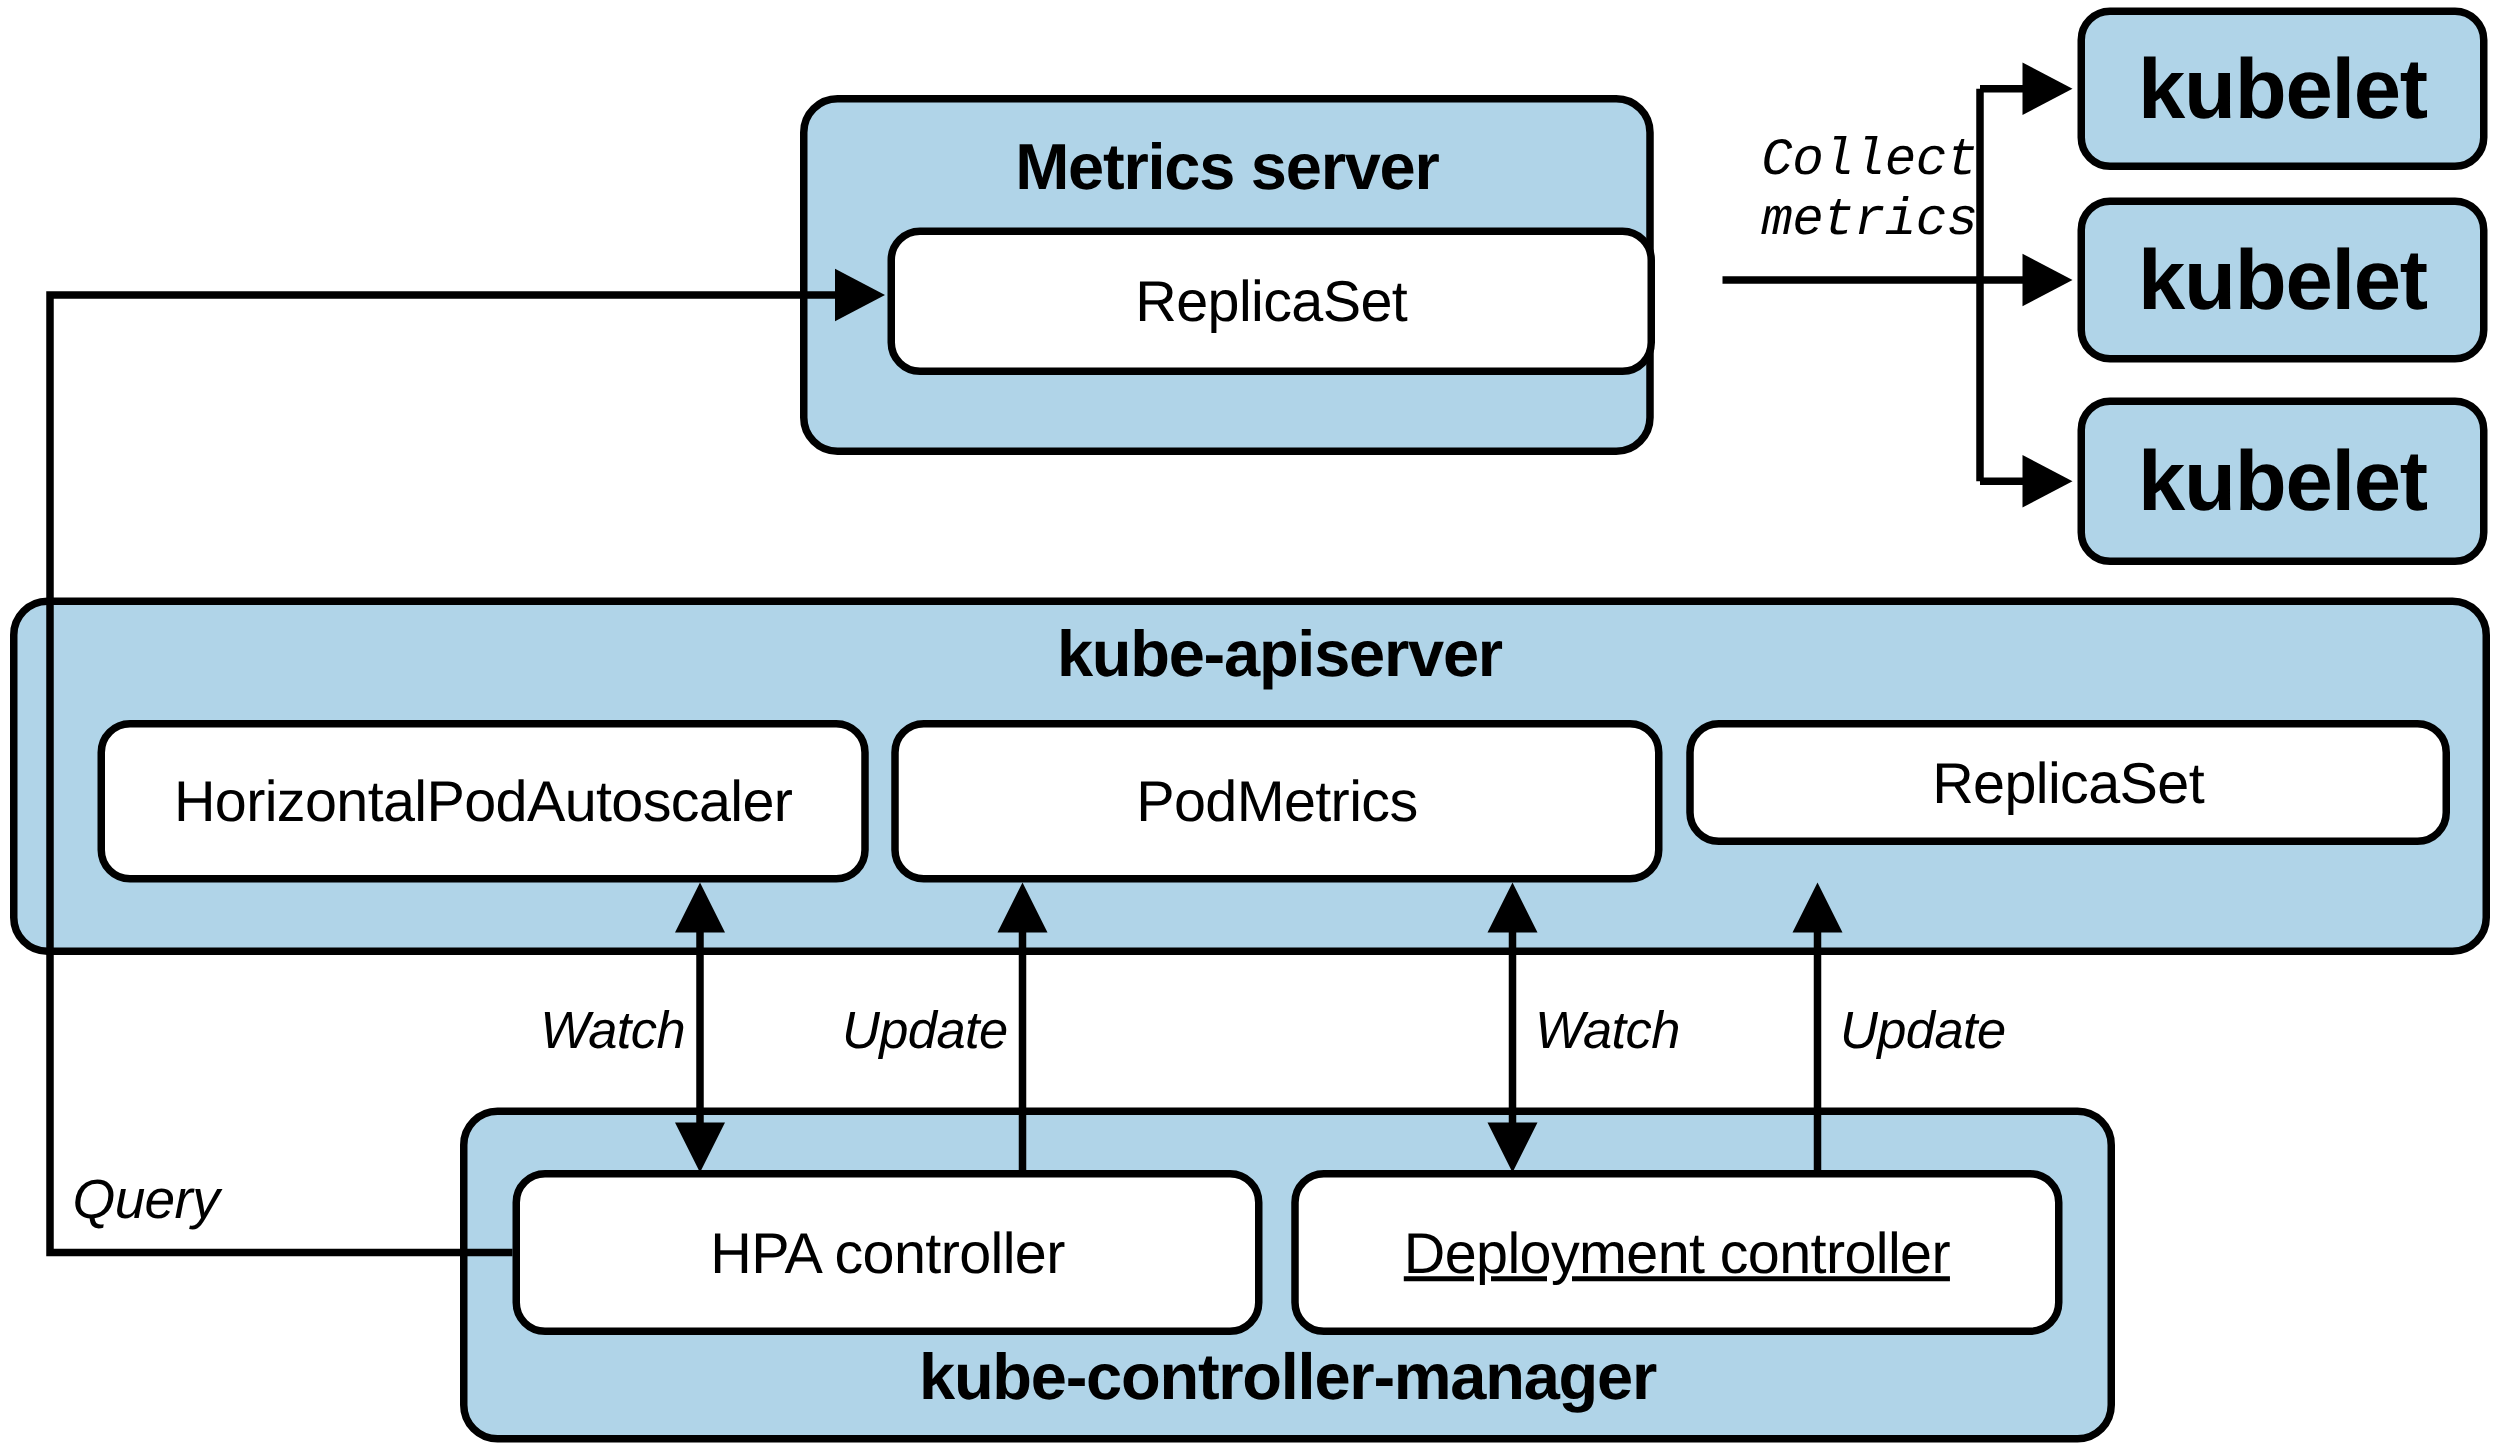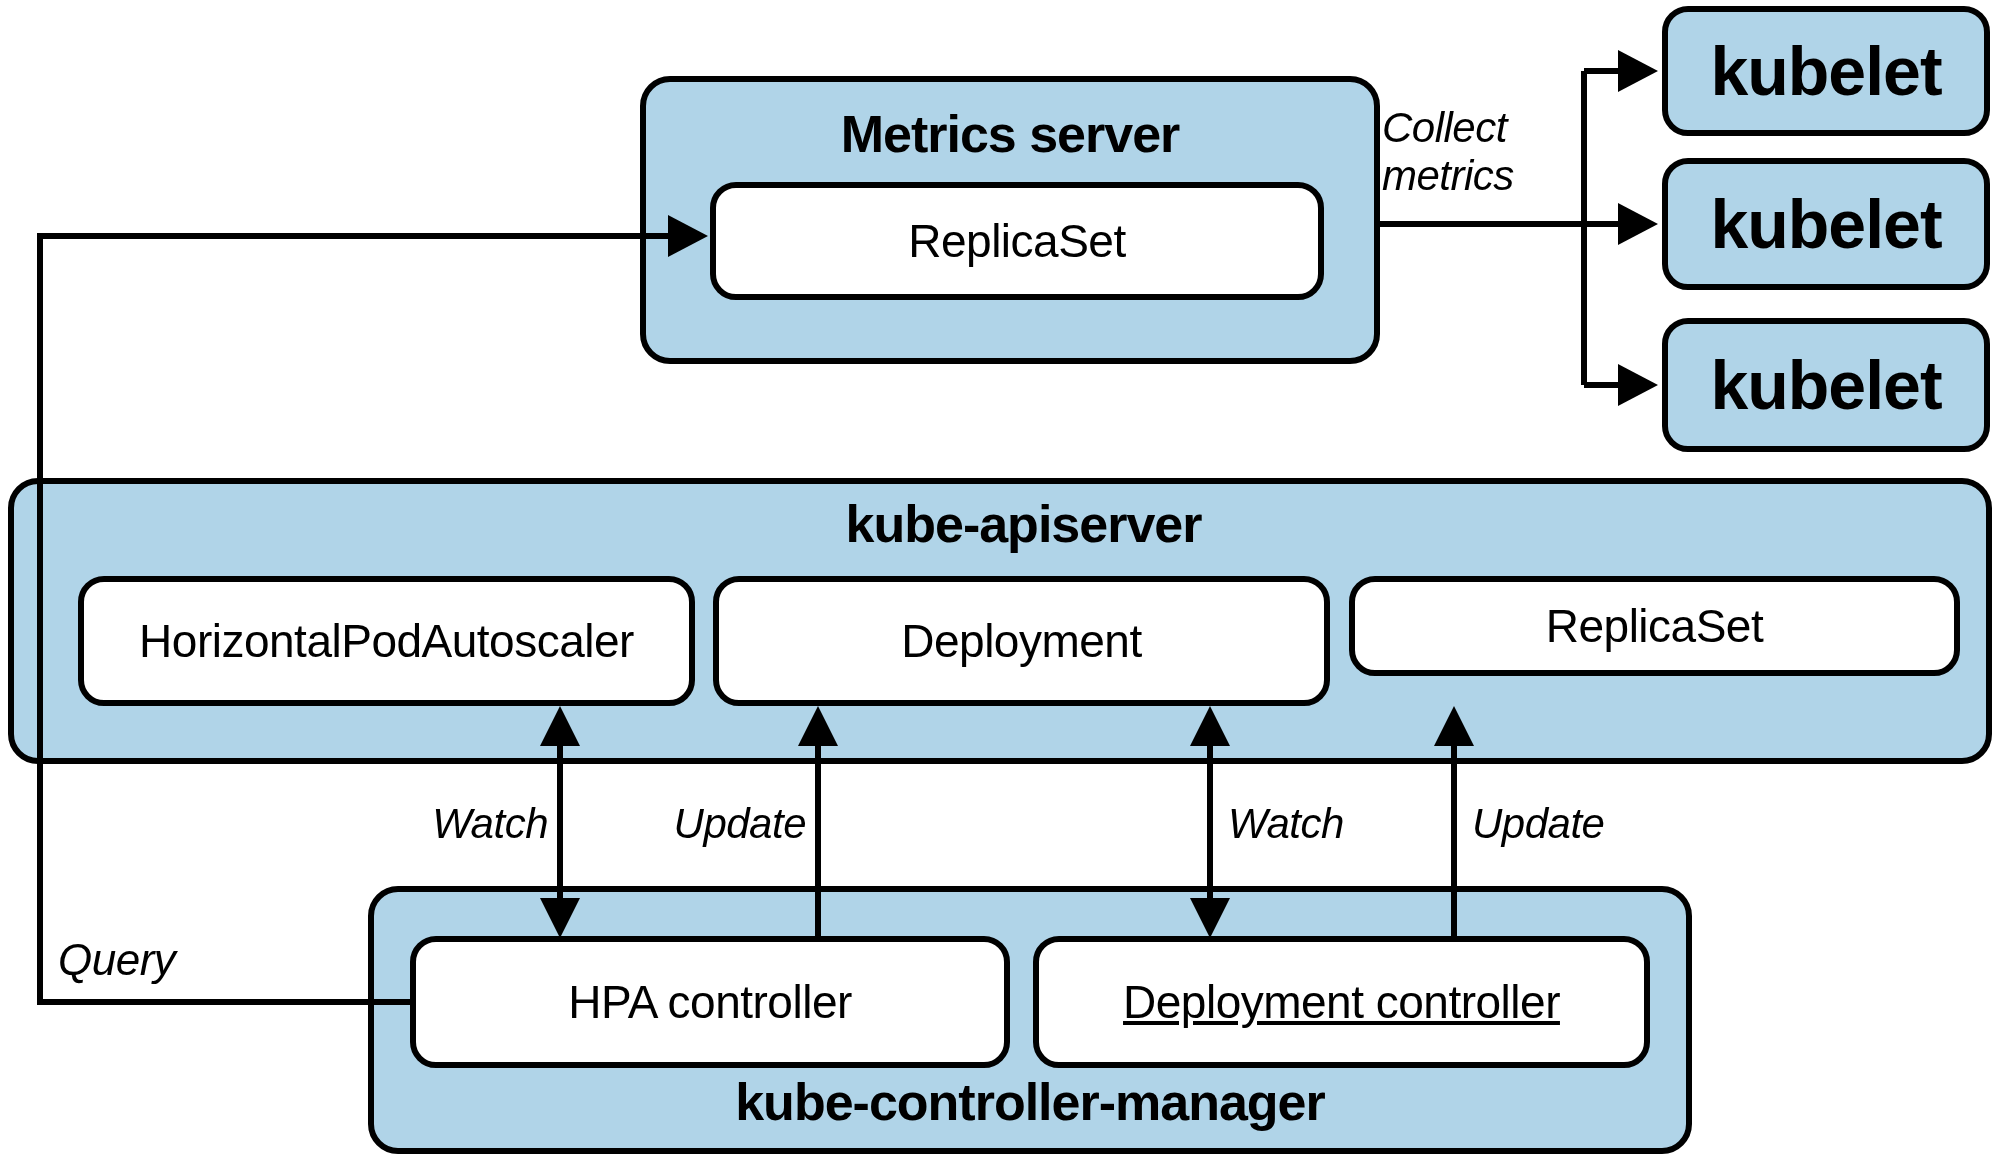--- a/index.html
+++ b/index.html
@@ -65,21 +65,21 @@
   }
   .connector-layer polygon.head{
     fill:var(--connector);stroke:none;
   }
 </style>
 </head>
 <body>
 
 <div class="canvas">
 
-  <div class="blue-node" style="left:640px;top:76px;width:740px;height:288px;">
+  <div class="blue-node" style="left:640px;top:76px;width:683px;height:288px;">
     <div class="band-title" style="top:22px;">Metrics server</div>
     <div class="white-node" style="left:64px;top:100px;width:614px;height:118px;">
       <span class="node-label">ReplicaSet</span>
     </div>
   </div>
 
   <div class="blue-node kubelet" style="left:1662px;top:6px;width:328px;height:130px;border-radius:26px;">
     <span>kubelet</span>
   </div>
   <div class="blue-node kubelet" style="left:1662px;top:158px;width:328px;height:132px;border-radius:26px;">
@@ -88,38 +88,38 @@
   <div class="blue-node kubelet" style="left:1662px;top:318px;width:328px;height:134px;border-radius:26px;">
     <span>kubelet</span>
   </div>
 
   <div class="blue-node" style="left:8px;top:478px;width:1984px;height:286px;">
     <div class="band-title" style="top:10px;padding-left:47px;">kube-apiserver</div>
     <div class="white-node" style="left:64px;top:92px;width:617px;height:130px;justify-content:center;">
       <span class="node-label">HorizontalPodAutoscaler</span>
     </div>
     <div class="white-node" style="left:699px;top:92px;width:617px;height:130px;">
-      <span class="node-label">Deployment</span>
+      <span class="node-label">PodMetrics</span>
     </div>
     <div class="white-node" style="left:1335px;top:92px;width:611px;height:100px;">
       <span class="node-label">ReplicaSet</span>
     </div>
   </div>
 
   <div class="blue-node" style="left:368px;top:886px;width:1324px;height:268px;">
     <div class="white-node" style="left:36px;top:44px;width:600px;height:132px;">
       <span class="node-label">HPA controller</span>
     </div>
     <div class="white-node" style="left:659px;top:44px;width:617px;height:132px;text-decoration:underline;">
       <span class="node-label">Deployment controller</span>
     </div>
     <div class="band-title" style="bottom:16px;">kube-controller-manager</div>
   </div>
 
-  <div class="edge-label" style="left:1382px;top:104px;width:200px;text-align:left;">
+  <div class="edge-label" style="left:1382px;top:104px;width:200px;text-align:right;font-family:Liberation Mono, monospace;">
     <span style="display:block;">Collect</span>
     <span style="display:block;">metrics</span>
   </div>
   <div class="edge-label" style="left:58px;top:936px;font-size:44px;">Query</div>
   <div class="edge-label" style="left:388px;top:800px;width:160px;text-align:right;">Watch</div>
   <div class="edge-label" style="left:646px;top:800px;width:160px;text-align:right;">Update</div>
   <div class="edge-label" style="left:1228px;top:800px;width:160px;text-align:left;">Watch</div>
   <div class="edge-label" style="left:1472px;top:800px;width:160px;text-align:left;">Update</div>
 
   <svg class="connector-layer" viewBox="0 0 2000 1159">

